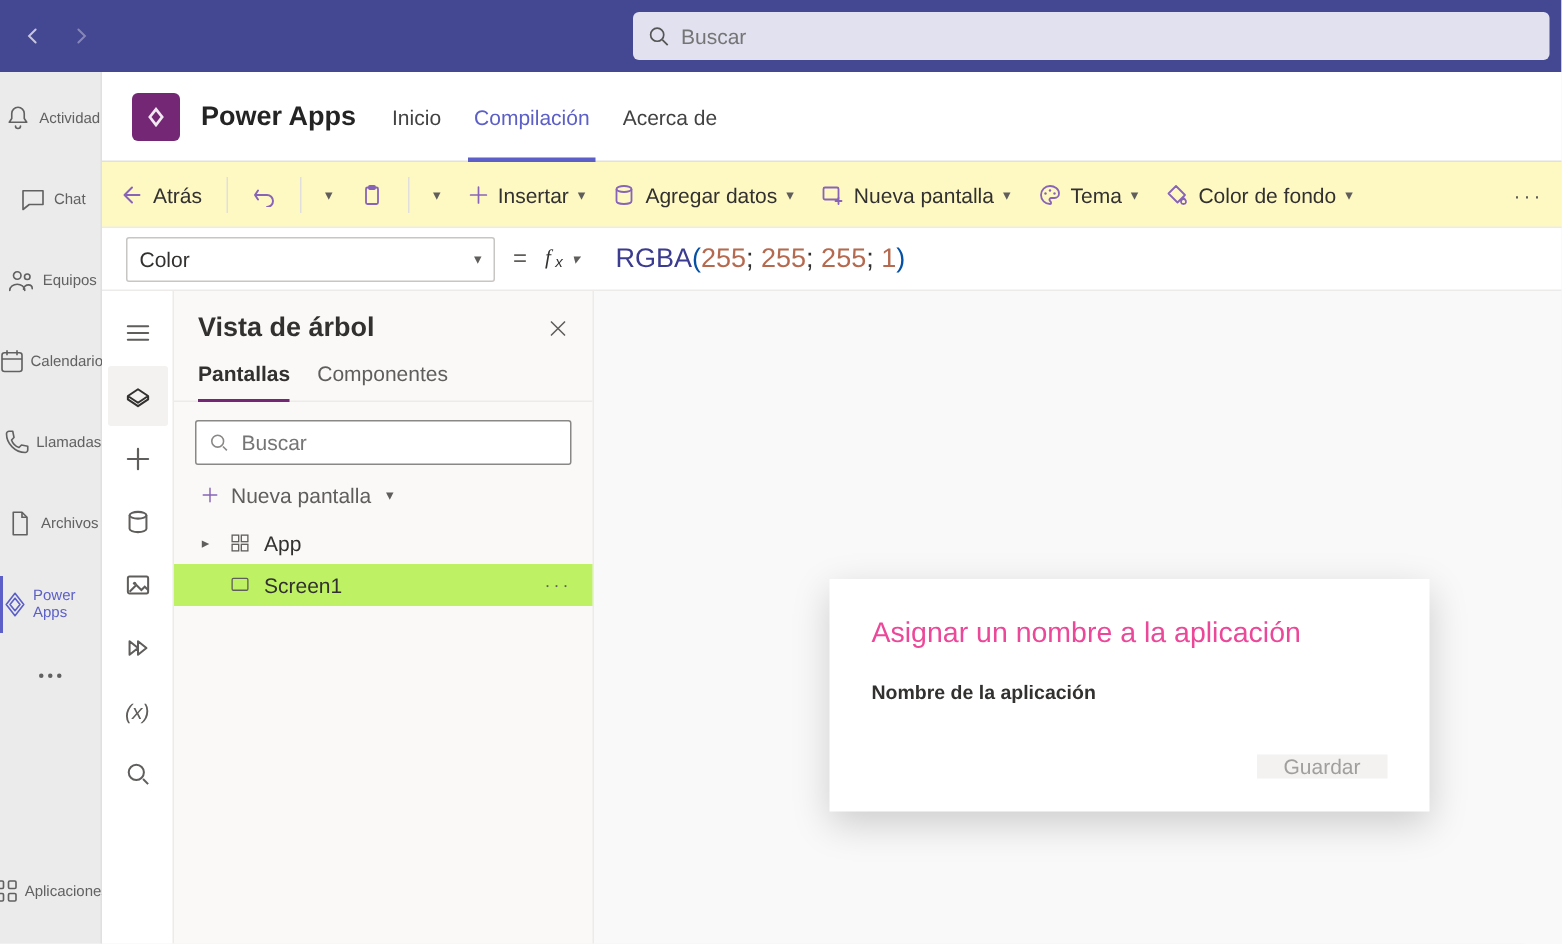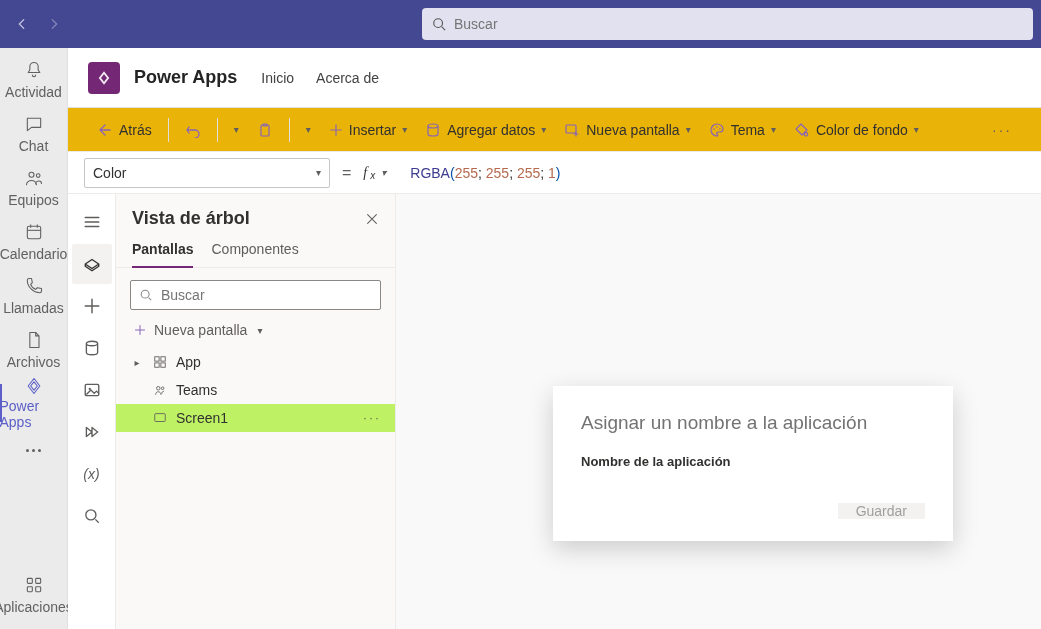--- a/index.html
+++ b/index.html
@@ -7,51 +7,51 @@
 
   
   .titlebar { height: 48px; background: #444791; display: flex; align-items: center; padding: 0 8px; gap: 4px; }
   .titlebar .navbtn { width: 28px; height: 28px; display:flex; align-items:center; justify-content:center; color: #c7c7e0; cursor:pointer; }
   .titlebar .navbtn.disabled { opacity: .5; }
   .searchbar { margin-left: 350px; flex: 1; max-width: 640px; height: 32px; background: #e1e1f0; border-radius: 4px; display:flex; align-items:center; padding: 0 10px; color:#555; gap:8px; }
   .searchbar input { border:none; background:transparent; outline:none; flex:1; font-size:14px; color:#444; }
 
   
   .leftrail { position:absolute; top:48px; left:0; width:68px; bottom:0; background:#ebebeb; border-right:1px solid #e0e0e0; display:flex; flex-direction:column; align-items:center; padding-top:4px; }
-  .rail-item { width:68px; height:54px; display:flex; flex-direction:column; align-items:center; justify-content:center; gap:2px; color:#616161; cursor:pointer; font-size:14px; }
+  .rail-item { width:68px; height:54px; display:flex; flex-direction:row; align-items:center; justify-content:center; gap:2px; color:#616161; cursor:pointer; font-size:10px; }
   .rail-item.active { color:#5b5fc7; position:relative; }
   .rail-item.active::before { content:""; position:absolute; left:0; top:8px; bottom:8px; width:2px; background:#5b5fc7; }
   .rail-item .ricon { width:24px; height:24px; display:flex; align-items:center; justify-content:center; }
   .rail-spacer { flex:1; }
   .rail-more { width:68px; height:40px; display:flex; align-items:center; justify-content:center; color:#616161; cursor:pointer; }
   .rail-ellipsis-dot { width:3px; height:3px; background:#616161; border-radius:50%; margin:0 1.5px; display:inline-block; }
 
   
   .appheader { position:absolute; top:48px; left:68px; right:0; height:60px; background:#fff; border-bottom:1px solid #e0e0e0; display:flex; align-items:center; padding:0 20px; gap:14px; }
   .appicon { width:32px; height:32px; background:#742774; border-radius:4px; display:flex; align-items:center; justify-content:center; }
   .apptitle { font-size:18px; font-weight:700; color:#242424; margin-right:6px; }
   .apptab { font-size:14px; color:#424242; padding:0 4px; height:60px; display:flex; align-items:center; cursor:pointer; position:relative; }
   .apptab.active { color:#5b5fc7; }
   .apptab.active::after { content:""; position:absolute; bottom:0; left:0; right:0; height:3px; background:#5b5fc7; }
 
   
-  .cmdbar { position:absolute; top:108px; left:68px; right:0; height:44px; background:#eab308; border-bottom:1px solid #edebe9; display:flex; align-items:center; padding:0 23px; gap:6px; color:#323130; font-size:14px; }
+  .cmdbar { position:absolute; top:108px; left:68px; right:0; height:44px; background:#fef9c3; border-bottom:1px solid #edebe9; display:flex; align-items:center; padding:0 6px; gap:6px; color:#323130; font-size:14px; }
   .cmd { display:flex; align-items:center; gap:6px; padding:4px 6px; cursor:pointer; color:#323130; border-radius:2px; }
   .cmd .cicon { color:#8764b8; display:flex; align-items:center; }
   .divider { width:1px; height:24px; background:#e1dfdd; margin:0 4px; }
   .chev { color:#605e5c; font-size:10px; }
   .cmdbar-end { margin-left:auto; display:flex; align-items:center; }
 
   
   .formulabar { position:absolute; top:152px; left:68px; right:0; height:42px; background:#fff; border-bottom:1px solid #edebe9; display:flex; align-items:center; padding:0 16px; gap:10px; font-size:14px; }
   .prop-dd { width:246px; height:30px; border:1px solid #c8c6c4; border-radius:2px; display:flex; align-items:center; padding:0 8px; justify-content:space-between; color:#323130; cursor:pointer; }
   .eq { color:#605e5c; font-size:16px; padding:0 2px; }
   .fx { font-style:italic; font-family: "Times New Roman", serif; color:#323130; display:flex; align-items:center; gap:3px; }
   .fx .fxsub { font-size:10px; position:relative; top:3px; }
-  .formula { flex:1; font-family: Consolas, monospace; font-size:14px; color:#323130; padding-left:14px; }
+  .formula { flex:1; font-family: Consolas, monospace; font-size:18px; color:#323130; padding-left:14px; }
   .tok-fn { color:#3b3b8f; }
   .tok-paren { color:#0451a5; }
   .tok-num { color:#b5694e; }
   .tok-sep { color:#323130; }
 
   
   .toolstrip { position:absolute; top:194px; left:68px; width:48px; bottom:0; background:#fff; border-right:1px solid #edebe9; display:flex; flex-direction:column; align-items:center; padding-top:8px; gap:2px; }
   .toolbtn { width:40px; height:40px; display:flex; align-items:center; justify-content:center; color:#605e5c; cursor:pointer; border-radius:2px; }
   .toolbtn.active { background:#f3f2f1; color:#323130; }
 
@@ -72,21 +72,21 @@
   .tree-item .exp { width:14px; text-align:center; color:#605e5c; font-size:10px; }
   .tree-item.selected { background:#bef264; }
   .tree-item .more { margin-left:auto; color:#605e5c; letter-spacing:2px; font-size:12px; }
   .tree-item .ticon { width:16px; height:16px; display:flex; align-items:center; justify-content:center; color:#605e5c; }
 
   
   .canvas { position:absolute; top:194px; left:396px; right:0; bottom:0; background:#f9f9f9; }
 
   
   .modal { position:absolute; width:400px; background:#fff; box-shadow:0 8px 24px rgba(0,0,0,.18); padding:26px 28px 22px 28px; left:553px; top:386px; }
-  .modal h2 { font-size:19px; font-weight:400; color:#737373; margin-bottom:20px; }
+  .modal h2 { font-size:19px; font-weight:400; color:#ec4899; margin-bottom:20px; }
   .modal label { font-size:13px; font-weight:600; color:#323130; display:block; margin-bottom:6px; }
   .modal input { width:100%; height:30px; border:1px solid #323130; padding:0 8px; font-size:13px; outline:none; }
   .modal .actions { display:flex; justify-content:flex-end; margin-top:34px; }
   .modal button { height:16px; padding:0 18px; font-size:14px; border:none; background:#f3f2f1; color:#a19f9d; cursor:default; }
 
   svg { display:block; }
 </style>
 </head>
 <body>
 
@@ -197,20 +197,23 @@
 <div class="appheader">
   <div class="appicon">
     <svg width="18" height="18" viewBox="0 0 24 24">
         <path d="M12 3l7 9-7 9-7-9 7-9z" fill="#fff" opacity=".9"></path>
         <path d="M12 7l4 5-4 5-4-5 4-5z" fill="#742774"></path>
       </svg>
   </div>
   <div class="apptitle">Power Apps</div>
   <div class="apptab">
       <span>Inicio</span>
+    </div>
+  <div class="apptab active">
+      <span>Compilación</span>
     </div>
   <div class="apptab">
       <span>Acerca de</span>
     </div>
 </div>
 
 <div class="cmdbar">
   <div class="cmd">
     <span class="cicon">
         <svg width="16" height="16" viewBox="0 0 16 16">
@@ -394,31 +397,20 @@
       <span class="ticon">
           <svg width="14" height="14" viewBox="0 0 16 16">
             <rect x="2" y="2" width="5" height="5" stroke="#605e5c" fill="none"></rect>
             <rect x="9" y="2" width="5" height="5" stroke="#605e5c" fill="none"></rect>
             <rect x="2" y="9" width="5" height="5" stroke="#605e5c" fill="none"></rect>
             <rect x="9" y="9" width="5" height="5" stroke="#605e5c" fill="none"></rect>
           </svg>
         </span>
       <span>App</span>
     </div>
-    <div class="tree-item">
-      <span class="exp"></span>
-      <span class="ticon">
-          <svg width="14" height="14" viewBox="0 0 16 16">
-            <circle cx="6" cy="6" r="2" stroke="#605e5c" fill="none"></circle>
-            <circle cx="11" cy="6" r="1.5" stroke="#605e5c" fill="none"></circle>
-            <path d="M3 13c0-2 1.5-3 3-3s3 1 3 3M10 12c0-1.5 1-2.5 2-2.5" stroke="#605e5c" fill="none" stroke-linecap="round"></path>
-          </svg>
-        </span>
-      <span>Teams</span>
-    </div>
     <div class="tree-item selected">
       <span class="exp"></span>
       <span class="ticon">
           <svg width="14" height="14" viewBox="0 0 16 16">
             <rect x="2" y="3" width="12" height="9" rx="1" stroke="#605e5c" fill="none"></rect>
           </svg>
         </span>
       <span>Screen1</span>
       <span class="more">···</span>
     </div>

